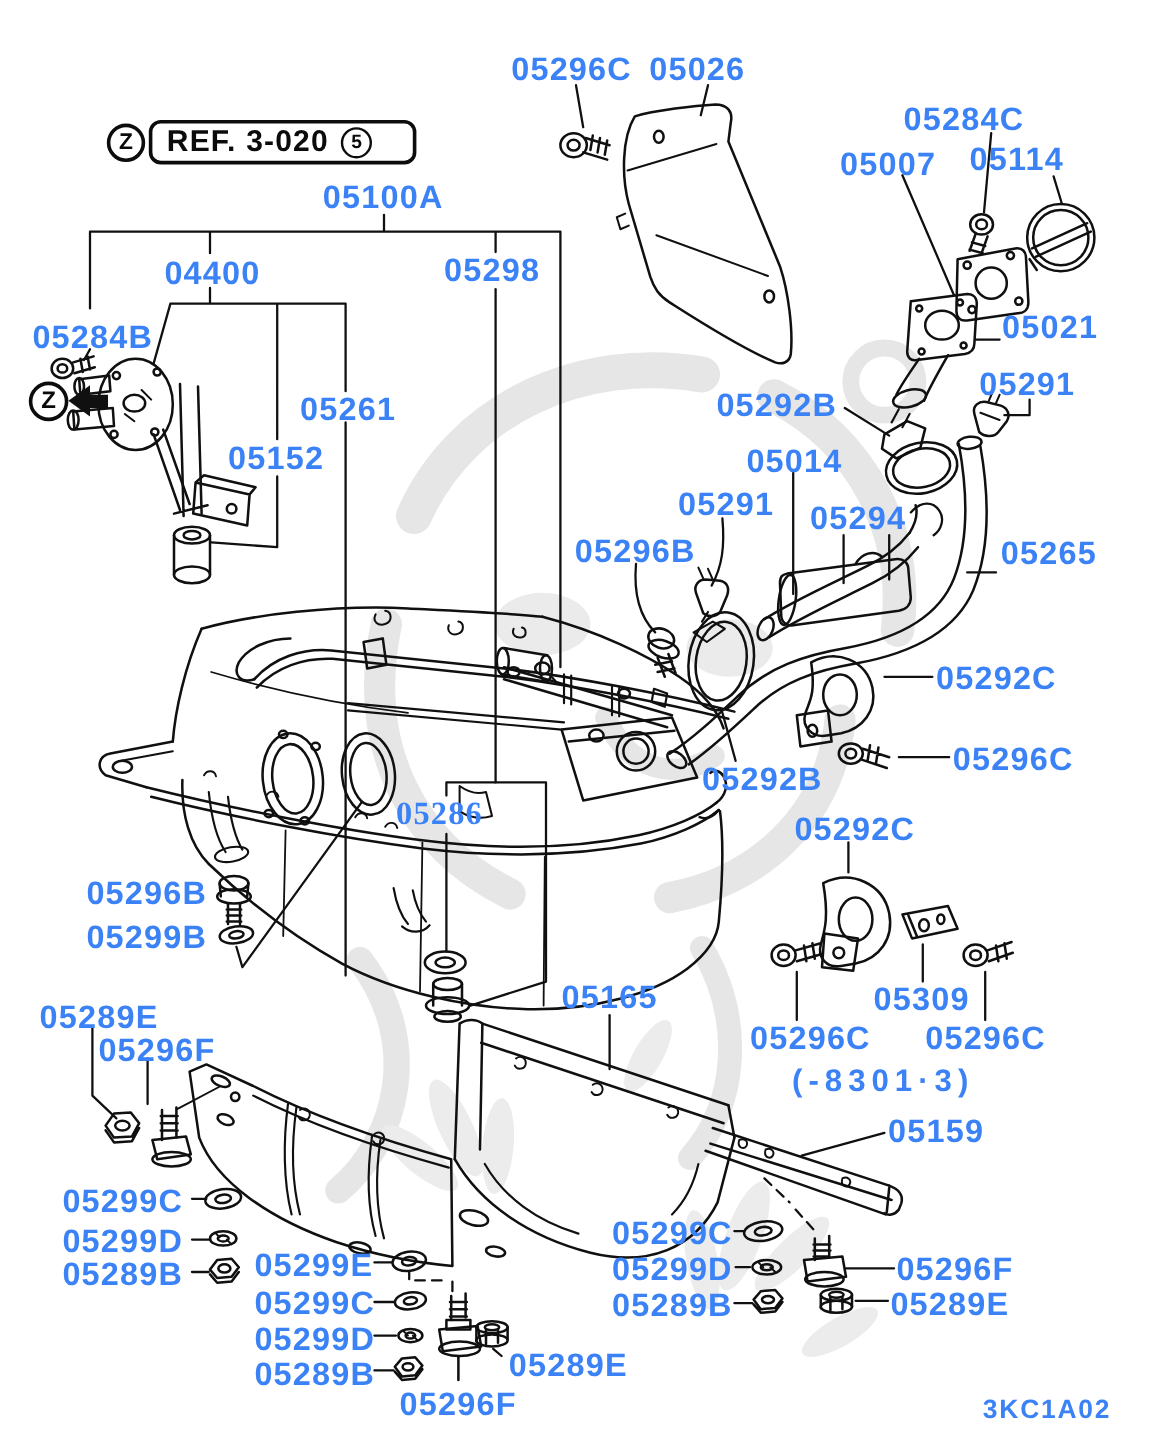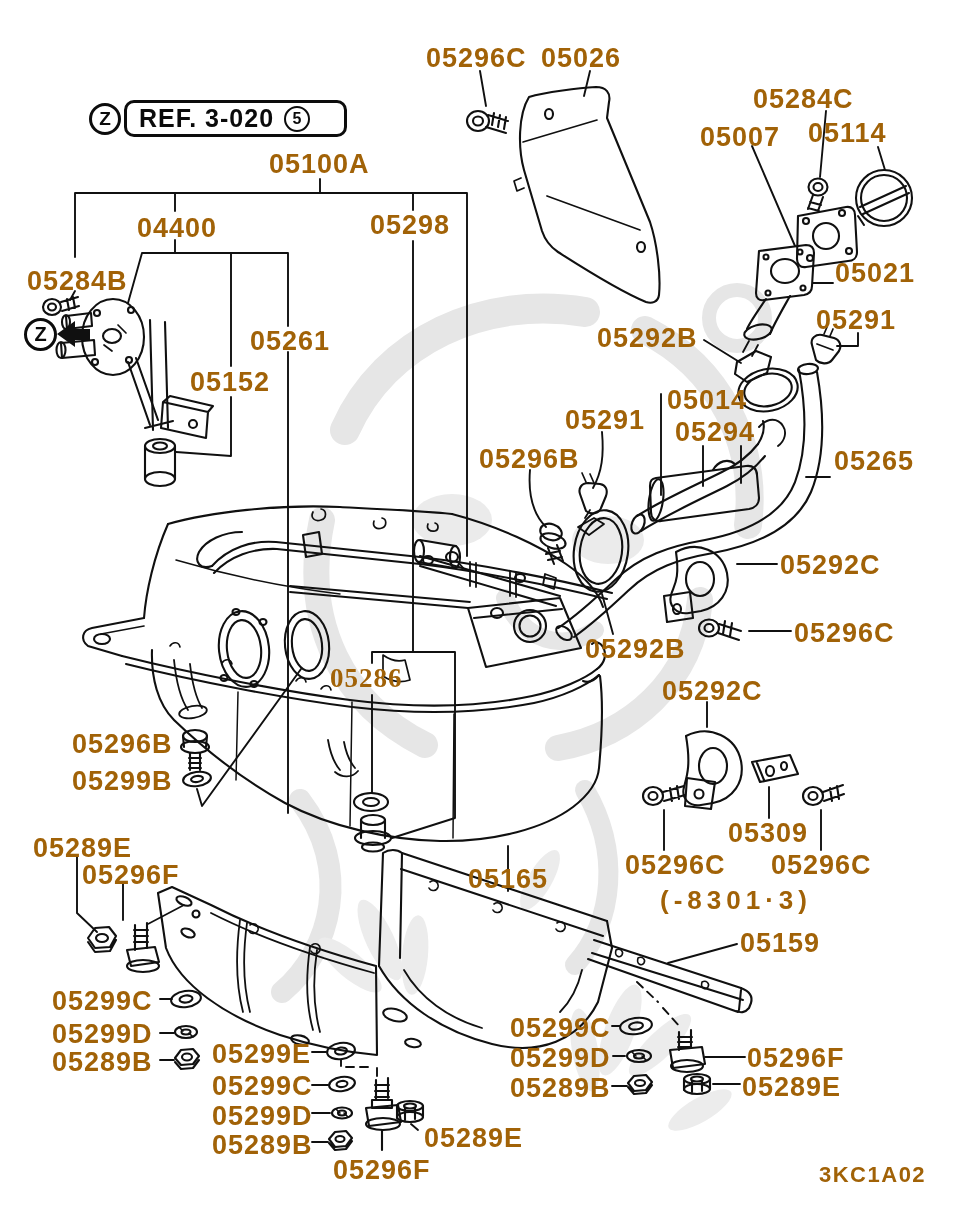--- a/index.html
+++ b/index.html
@@ -1,21 +1,21 @@
 <!DOCTYPE html>
 <html><head>
 <meta charset="utf-8">
 <style>
   html,body{margin:0;padding:0;background:#ffffff;}
   #stage{position:relative;width:960px;height:1210px;background:#fff;overflow:hidden;
          font-family:"Liberation Sans",sans-serif;color:#0b0b0b;}
   svg{position:absolute;left:0;top:0;}
   #labels{position:absolute;left:0;top:0;width:100%;height:100%;pointer-events:none;}
   .part-label{position:absolute;font-weight:bold;font-size:27px;line-height:1;
-              letter-spacing:1px;white-space:nowrap;color:#a16207;}
+              letter-spacing:1px;white-space:nowrap;color:#3b82f6;}
   .part-label.spaced{font-size:26px;letter-spacing:5px;}
   .part-label.code{font-size:22px;letter-spacing:1.5px;}
   .zone-circle{position:absolute;border:3px solid #0c0c0c;border-radius:50%;
                display:flex;align-items:center;justify-content:center;font-weight:bold;
                background:#fff;}
   #zone-top{left:89px;top:103px;width:26px;height:26px;font-size:19px;}
   #zone-mid{left:24px;top:318px;width:27px;height:27px;font-size:20px;}
   #ref-box{position:absolute;left:124px;top:100px;width:197px;height:31px;
            border:3px solid #0c0c0c;border-radius:10px;display:flex;align-items:center;
            padding:0 8px 0 12px;gap:10px;background:#fff;}
@@ -462,36 +462,36 @@
       <div class="part-label" style="left: 700px; top: 124px;">05007</div>
       <div class="part-label" style="left: 808px; top: 120px;">05114</div>
       <div class="part-label" style="left: 269px; top: 151px;">05100A</div>
       <div class="part-label" style="left: 137px; top: 215px;">04400</div>
       <div class="part-label" style="left: 370px; top: 212px;">05298</div>
       <div class="part-label" style="left: 27px; top: 268px;">05284B</div>
       <div class="part-label" style="left: 835px; top: 260px;">05021</div>
       <div class="part-label" style="left: 816px; top: 307px;">05291</div>
       <div class="part-label" style="left: 597px; top: 325px;">05292B</div>
       <div class="part-label" style="left: 250px; top: 328px;">05261</div>
-      <div class="part-label" style="left: 622px; top: 387px; margin-left: 45px;">05014</div>
+      <div class="part-label" style="left: 622px; top: 371px;">05014</div>
       <div class="part-label" style="left: 190px; top: 369px;">05152</div>
       <div class="part-label" style="left: 565px; top: 407px;">05291</div>
       <div class="part-label" style="left: 675px; top: 419px;">05294</div>
       <div class="part-label" style="left: 479px; top: 446px;">05296B</div>
       <div class="part-label" style="left: 834px; top: 448px;">05265</div>
       <div class="part-label" style="left: 780px; top: 552px;">05292C</div>
       <div class="part-label" style="left: 794px; top: 620px;">05296C</div>
       <div class="part-label" style="left: 585px; top: 636px;">05292B</div>
       <div class="part-label" style="left: 662px; top: 678px;">05292C</div>
       <div class="part-label" style="left: 330px; top: 665px; font-family: Liberation Serif, serif;">05286</div>
       <div class="part-label" style="left: 72px; top: 731px;">05296B</div>
       <div class="part-label" style="left: 72px; top: 768px;">05299B</div>
       <div class="part-label" style="left: 33px; top: 835px;">05289E</div>
       <div class="part-label" style="left: 82px; top: 862px;">05296F</div>
-      <div class="part-label" style="left: 468px; top: 818px; margin-top: 48px;">05165</div>
+      <div class="part-label" style="left: 468px; top: 818px;">05165</div>
       <div class="part-label" style="left: 728px; top: 820px;">05309</div>
       <div class="part-label" style="left: 625px; top: 852px;">05296C</div>
       <div class="part-label" style="left: 771px; top: 852px;">05296C</div>
       <div class="part-label spaced" style="left: 660px; top: 887px;">(-8301·3)</div>
       <div class="part-label" style="left: 740px; top: 930px;">05159</div>
       <div class="part-label" style="left: 52px; top: 988px;">05299C</div>
       <div class="part-label" style="left: 52px; top: 1021px;">05299D</div>
       <div class="part-label" style="left: 52px; top: 1049px;">05289B</div>
       <div class="part-label" style="left: 212px; top: 1041px;">05299E</div>
       <div class="part-label" style="left: 212px; top: 1073px;">05299C</div>

